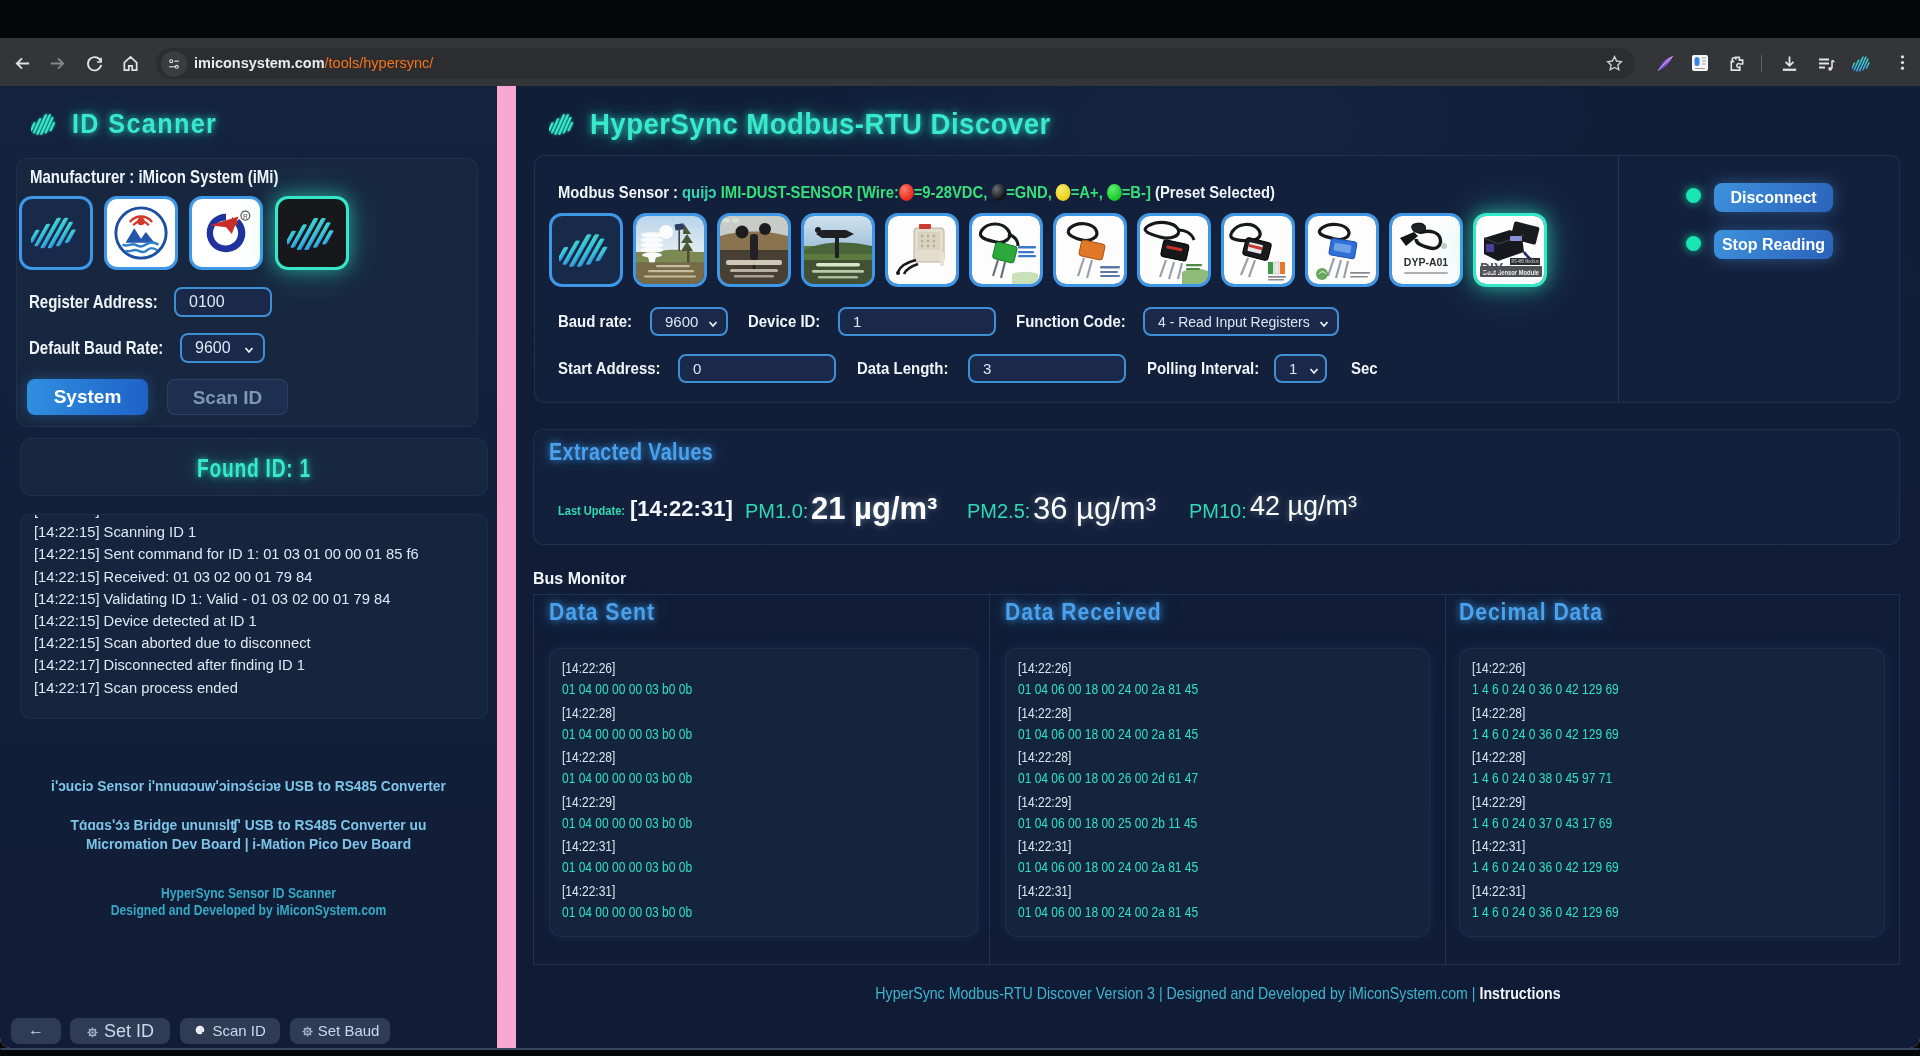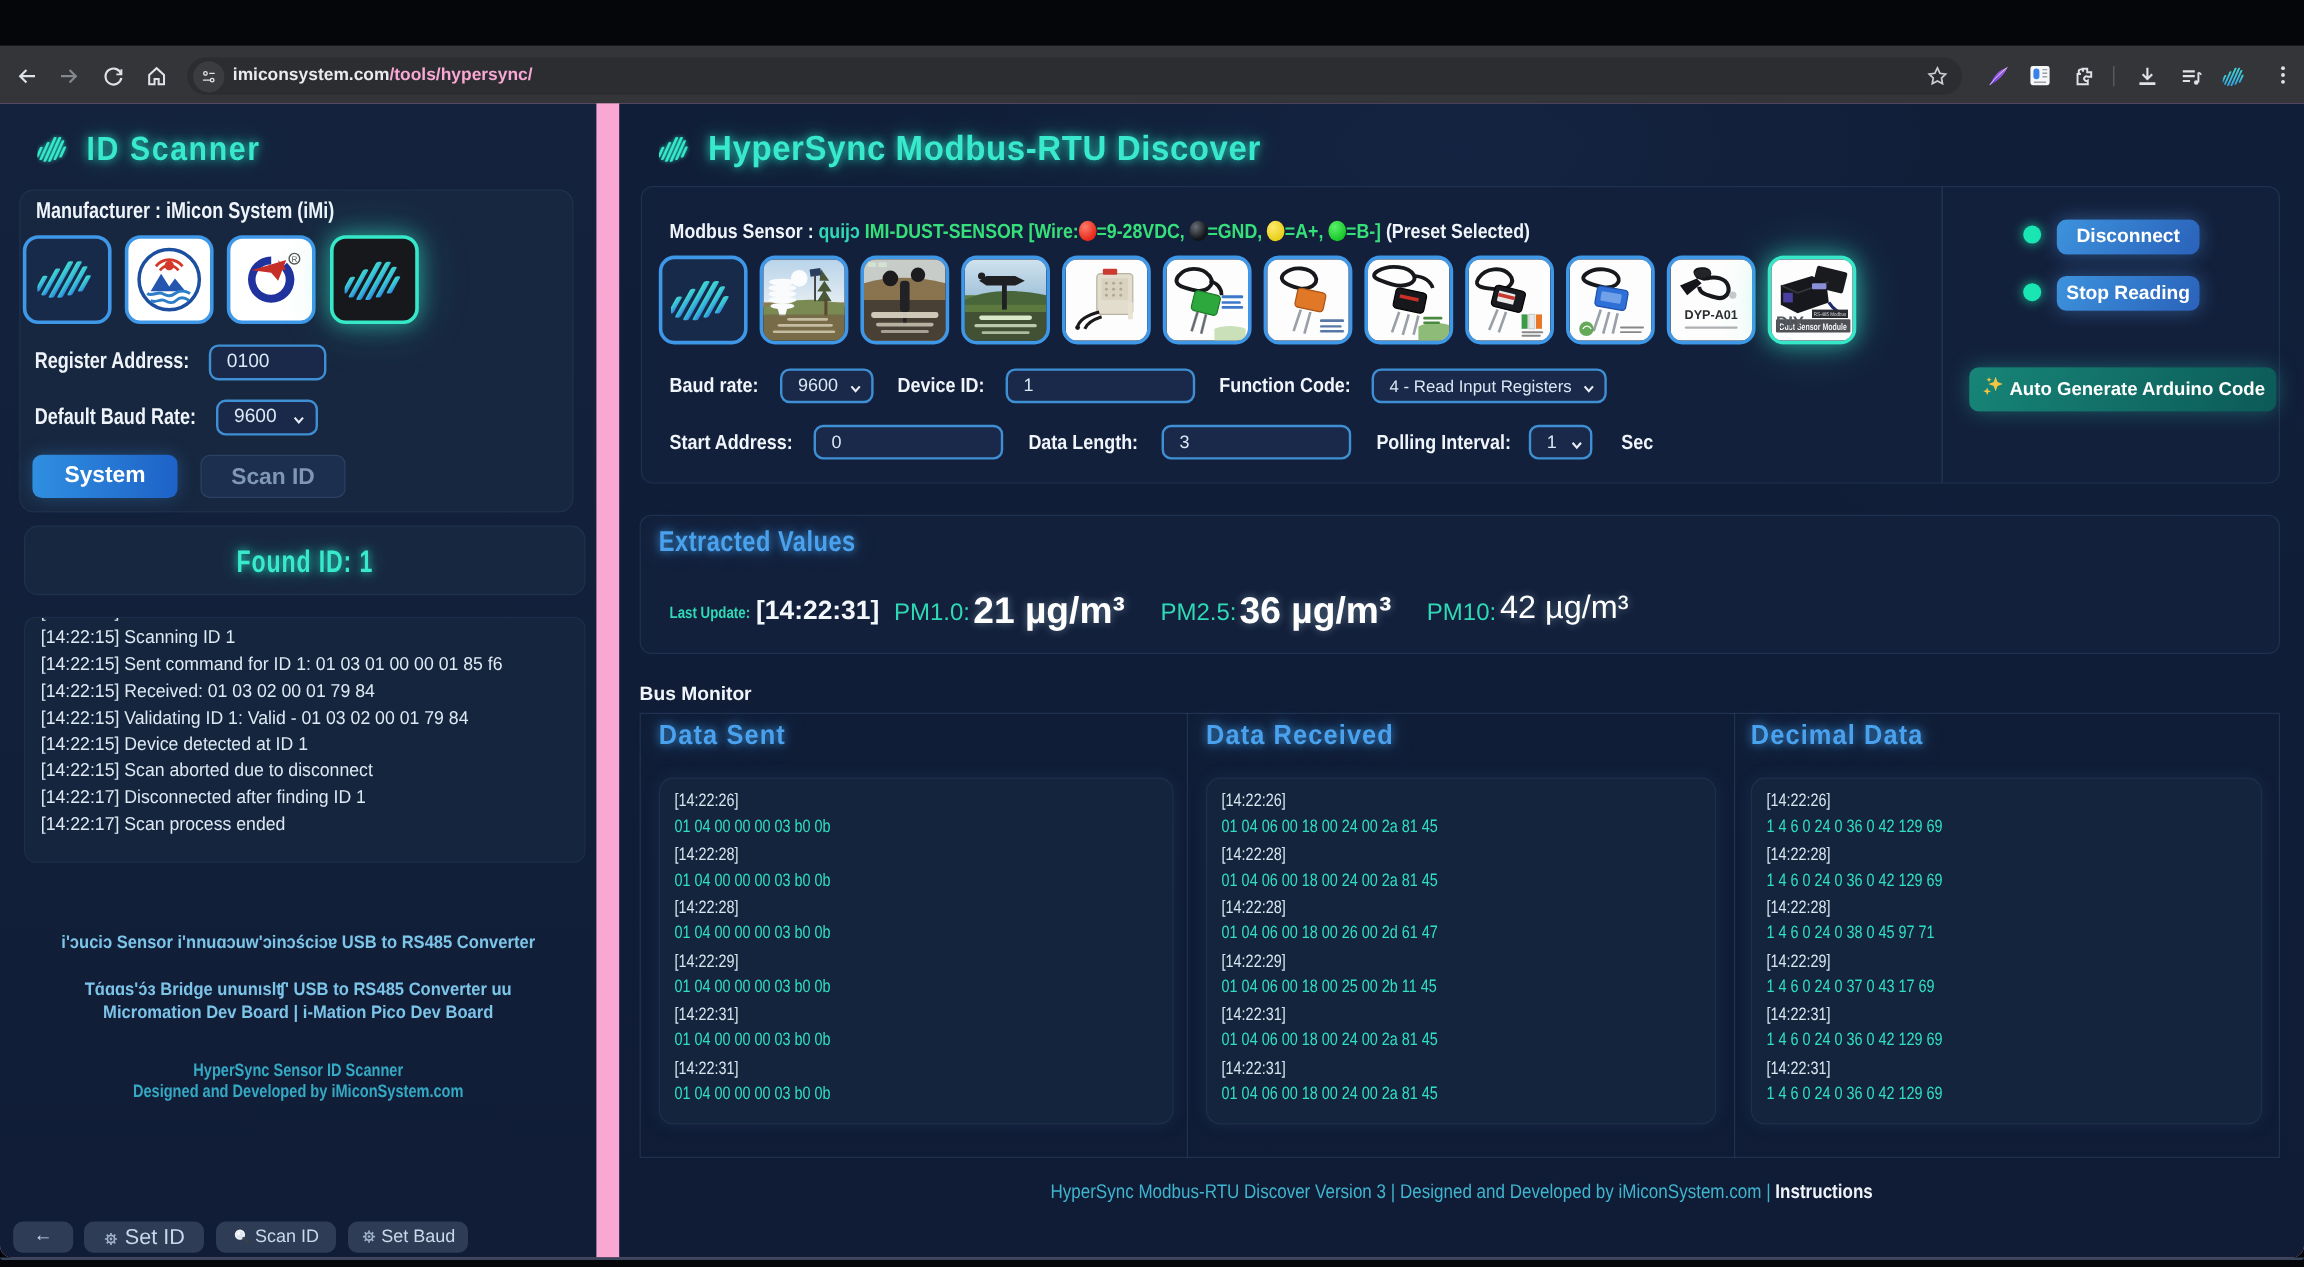--- a/index.html
+++ b/index.html
@@ -10,21 +10,21 @@
 #tabbar{position:absolute;left:0;top:0;width:1920px;height:38px;background:#050608}
 .tl{position:absolute;top:15px;width:13px;height:13px;border-radius:50%}
 #tab{position:absolute;left:88px;top:7px;width:238px;height:31px;background:#35373b;border-radius:12px 12px 0 0}
 #tabtitle{position:absolute;left:37px;top:9px;font-size:13px;color:#e8eaed;letter-spacing:.1px}
 #plus{position:absolute;left:336px;top:13px;width:18px;height:18px}
 #chevbtn{position:absolute;left:1886px;top:8px;width:26px;height:26px;border-radius:50%;background:#2c2e31}
 #toolbar{position:absolute;left:0;top:38px;width:1920px;height:48px;background:#333539}
 #pill{position:absolute;left:156px;top:10px;width:1479px;height:31px;border-radius:16px;background:#2b2d31}
 #pillcirc{position:absolute;left:5px;top:2.5px;width:26px;height:26px;border-radius:50%;background:#3a3c40}
 #url{position:absolute;left:38px;top:6.5px;font-size:14.5px;color:#e9ebee;font-weight:bold}
-#url .gray{color:#f9a8d4;font-weight:bold}
+#url .gray{color:#f97316;font-weight:normal}
 .sep{position:absolute;top:17px;width:1px;height:17px;background:#5f6368}
 
 #page{position:absolute;left:0;top:86px;width:1920px;height:962px;background:#f9a8d4;border-radius:0 0 10px 10px;overflow:hidden}
 #pagebottom{position:absolute;left:0;top:1048px;width:1920px;height:2px;background:#39455c;border-radius:0 0 6px 6px}
 #sidebar{position:absolute;left:0;top:0;width:497px;height:962px;background:#13213b;
   background:linear-gradient(180deg,#14223d 0%,#121f39 60%,#111d36 100%)}
 #main{position:absolute;left:516px;top:0;width:1404px;height:962px;
   background:radial-gradient(600px 260px at 700px 40px,#1a2c4e66,transparent 70%),
              radial-gradient(500px 300px at 1260px 240px,#14264433,transparent 70%),
              linear-gradient(180deg,#111e38 0%,#101c35 100%)}
@@ -493,35 +493,29 @@
     <div class="input" style="left:758px;top:268px;width:53px;height:29px;line-height:25px;font-size:15px">1
       <svg class="chev" style="right:5px;top:9px" viewBox="0 0 12 12" fill="none" stroke="#e8eef6" stroke-width="1.8">
             <path d="M2.5 4l3.5 4 3.5-4"></path>
           </svg></div>
     <div class="abs wlbl" style="left:835px;top:273px">Sec</div>
 
     <div class="abs" style="left:1170px;top:102px;width:15px;height:15px;border-radius:50%;background:#19e6b2;box-shadow:0 0 10px rgba(25,230,178,.8)"></div>
     <div class="btn" style="left:1198px;top:97px;width:119px;height:29px;line-height:29px;font-size:16px;background:linear-gradient(120deg,#3d92dd,#2a62ba);box-shadow:0 0 16px rgba(80,150,230,.45)">Disconnect</div>
     <div class="abs" style="left:1170px;top:150px;width:15px;height:15px;border-radius:50%;background:#19e6b2;box-shadow:0 0 10px rgba(25,230,178,.8)"></div>
     <div class="btn" style="left:1198px;top:144px;width:119px;height:29px;line-height:29px;font-size:16px;background:linear-gradient(120deg,#3d92dd,#2a62ba);box-shadow:0 0 16px rgba(80,150,230,.45)">Stop Reading</div>
-    <div class="btn" style="left:1125px;top:220px;width:256px;height:37px;line-height:37px;font-size:15.5px;white-space:nowrap;background:linear-gradient(120deg,#178578,#0c5a58);box-shadow:0 0 18px rgba(40,180,170,.4)">
-      <svg style="display:inline-block;vertical-align:-3px;margin-right:4px" width="20" height="20" viewBox="0 0 20 20" fill="#f5c542">
-            <path d="M12 2l1.6 4.4L18 8l-4.4 1.6L12 14l-1.6-4.4L6 8l4.4-1.6z"></path>
-            <path d="M5 11l.9 2.4L8.3 14l-2.4.9L5 17.3l-.9-2.4-2.4-.9 2.4-.9z"></path>
-            <path d="M6.5 2.2l.6 1.6 1.6.6-1.6.6-.6 1.6-.6-1.6-1.6-.6 1.6-.6z"></path>
-          </svg>Auto Generate Arduino Code</div>
 
     <div class="panel" style="left:17px;top:343px;width:1367px;height:116px"></div>
     <div class="abs techno blueglow" style="left:33px;top:352px;font-size:24px;letter-spacing:.5px;transform:scaleX(.82);transform-origin:0 0">Extracted Values</div>
     <div class="abs" style="left:42px;top:417px;font-size:13.5px;font-weight:bold;color:#2fd9b5;transform:scaleX(.82);transform-origin:0 0">Last Update:</div>
     <div class="abs" style="left:114px;top:410px;font-size:22px;font-weight:bold;color:#f2f7fc">[14:22:31]</div>
     <div class="abs" style="left:229px;top:414px;font-size:20px;color:#2fd9b5">PM1.0:</div>
     <div class="abs" style="left:295px;top:405px;font-size:31px;font-weight:bold;color:#fff;text-shadow:0 0 7px rgba(200,240,255,.38)">21 µg/m³</div>
     <div class="abs" style="left:451px;top:414px;font-size:20px;color:#2fd9b5">PM2.5:</div>
-    <div class="abs" style="left:517px;top:405px;font-size:31px;font-weight:bold;color:#fff;text-shadow:0 0 7px rgba(200,240,255,.38)">36 µg/m³</div>
+    <div class="abs" style="left:517px;top:405px;font-size:31px;font-weight:normal;color:#fff;text-shadow:0 0 7px rgba(200,240,255,.38)">36 µg/m³</div>
     <div class="abs" style="left:673px;top:414px;font-size:20px;color:#2fd9b5">PM10:</div>
     <div class="abs" style="left:734px;top:405px;font-size:27px;font-weight:normal;color:#fff;text-shadow:0 0 7px rgba(200,240,255,.38)">42 µg/m³</div>
 
     <div class="abs" style="left:17px;top:484px;font-size:16px;font-weight:bold;color:#f0f5fb">Bus Monitor</div>
     <div class="abs" style="left:17px;top:508px;width:1367px;height:371px;border:1px solid rgba(120,160,210,.16)"></div>
     <div class="abs" style="left:473px;top:508px;width:1px;height:371px;background:rgba(120,160,210,.16)"></div>
     <div class="abs" style="left:929px;top:508px;width:1px;height:371px;background:rgba(120,160,210,.16)"></div>
 
     <div class="abs techno blueglow" style="left:33px;top:513px;font-size:23px;letter-spacing:1px;transform:scaleX(.92);transform-origin:0 0">Data Sent</div>
     <div class="abs techno blueglow" style="left:489px;top:513px;font-size:23px;letter-spacing:1px;transform:scaleX(.92);transform-origin:0 0">Data Received</div>

